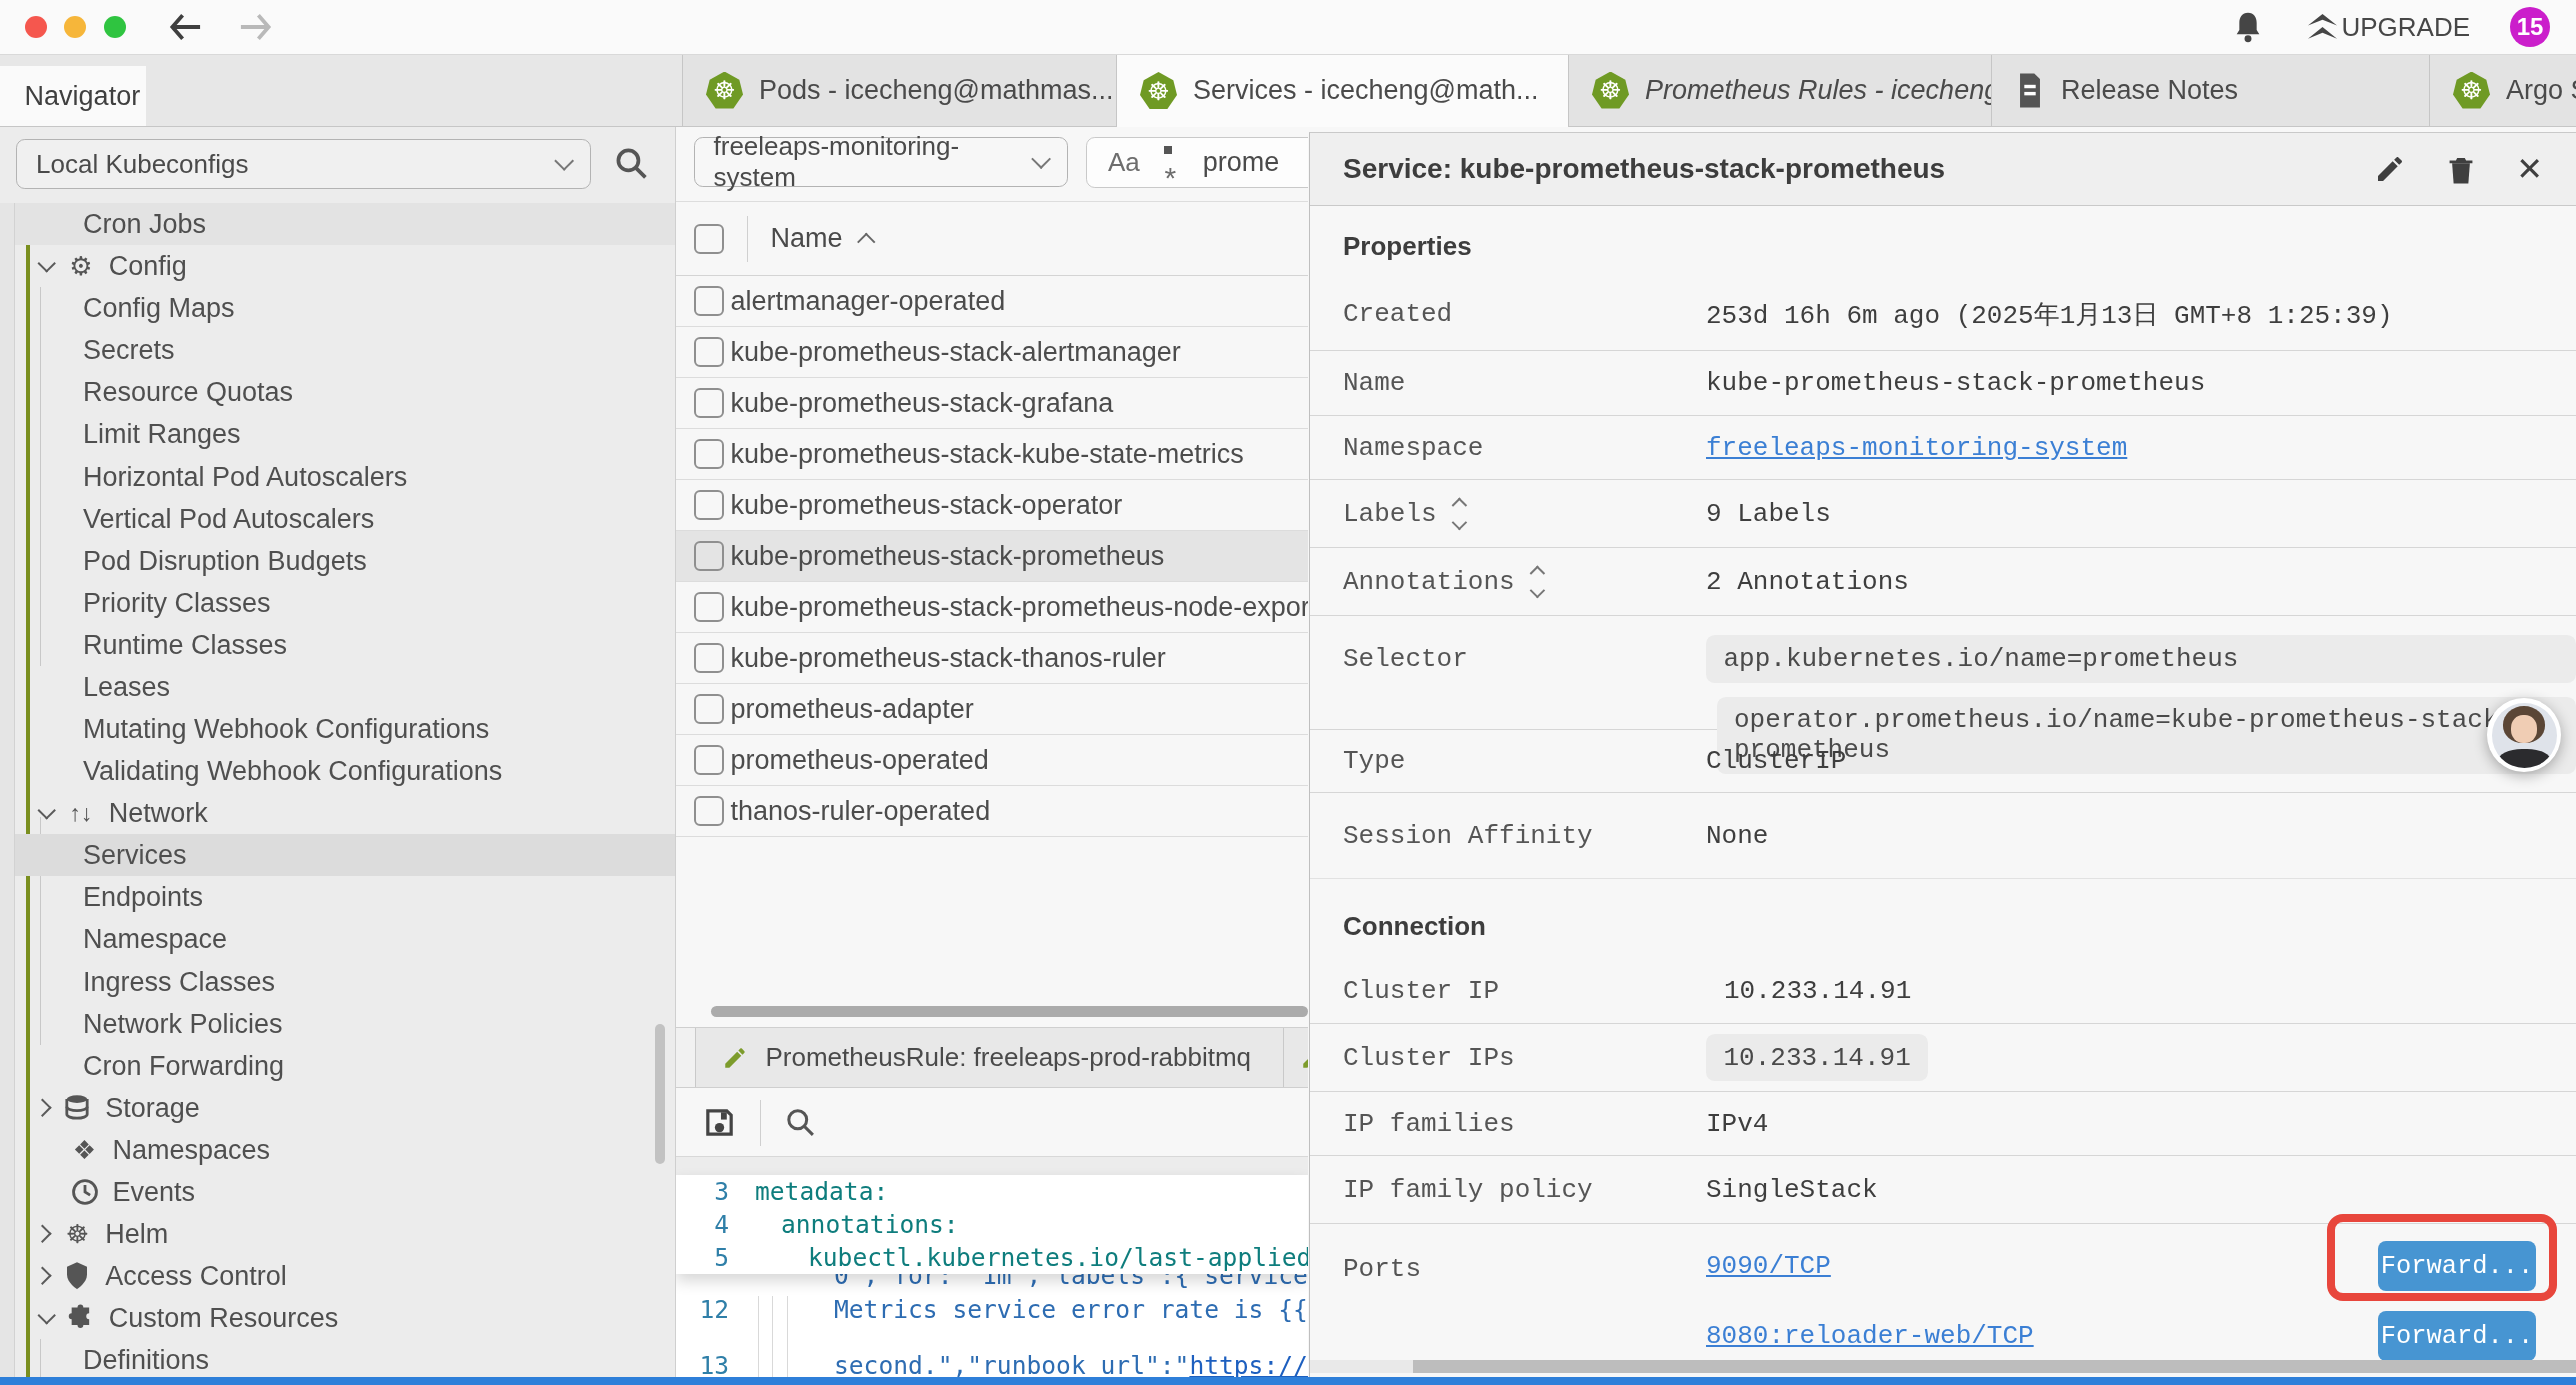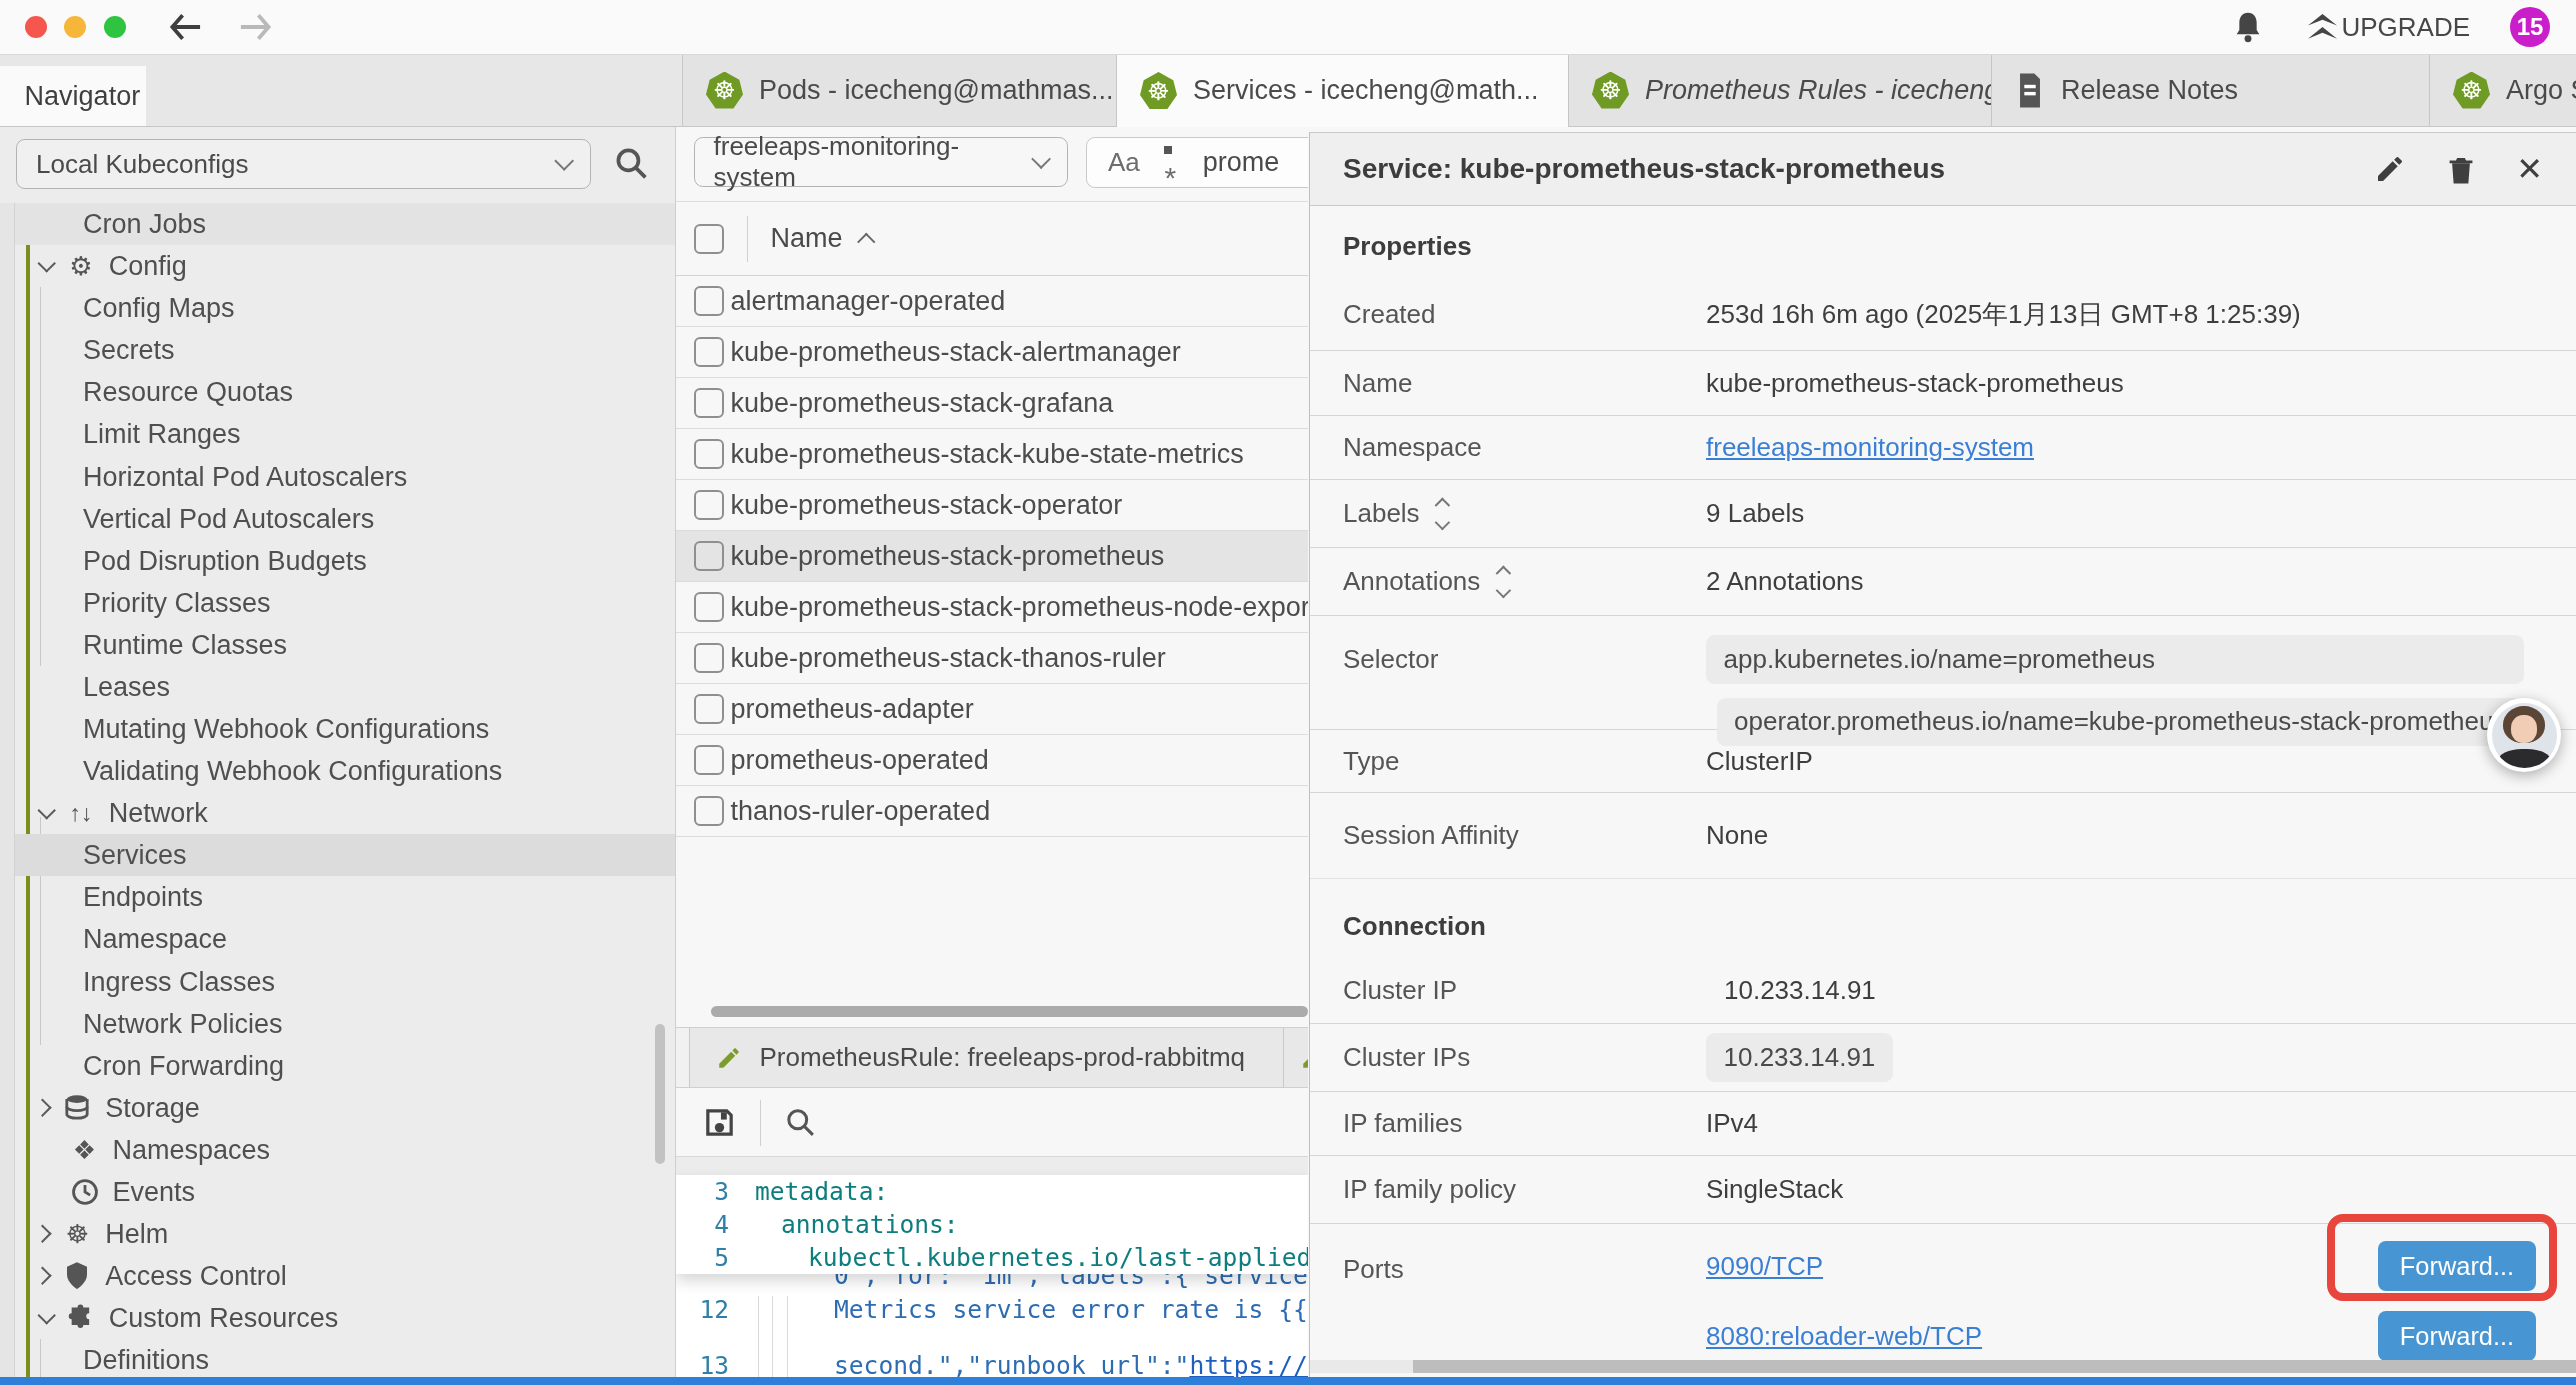--- a/index.html
+++ b/index.html
@@ -72,21 +72,21 @@
   .sliver{height:19px;overflow:hidden;}
   .sliver .codeline{margin-top:-15px;}
   .cguides{position:absolute;left:0;top:121px;bottom:0;z-index:1;}
   .cguide{position:absolute;top:0;bottom:0;width:0.9px;background:#d9d9d9;}
   
   .detail{position:absolute;left:1309px;top:132px;right:0;bottom:0;background:#f7f7f7;border-left:0.9px solid #bfbfbf;border-top:0.9px solid #c9c9c9;z-index:10;overflow:hidden;}
   .dheader{height:73px;background:#efefef;border-bottom:0.9px solid #c9c9c9;display:flex;align-items:center;padding:0 33px;box-sizing:border-box;}
   .dtitle{font-size:28px;font-weight:bold;color:#3d3d3d;}
   .dicons{margin-left:auto;display:flex;align-items:center;gap:40px;}
   .xclose{font-size:32px;color:#3f3f3f;}
-  .drow{display:flex;align-items:center;border-bottom:0.9px solid #d6d6d6;padding-left:33px;box-sizing:border-box;}
+  .drow{display:flex;align-items:center;border-bottom:0.9px solid #d6d6d6;padding-left:33px;box-sizing:border-box;font-family:Liberation Mono, monospace;}
   .dsection{font-size:26px;font-weight:bold;color:#3d3d3d;display:flex;align-items:flex-end;padding:0 0 16px 33px;box-sizing:border-box;}
   .dlabel{width:363px;flex:none;font-size:26px;color:#555;display:flex;align-items:center;gap:14px;}
   .dvalue{font-size:26px;color:#3e3e3e;}
   .dlink{font-size:26px;color:#3b7fd4;text-decoration:underline;}
   .badge2{display:inline-block;background:#ebebeb;border-radius:8.8px;padding:8.8px 17.5px;font-size:26px;color:#4a4a4a;}
   .updn{display:inline-flex;flex-direction:column;gap:6.1px;margin-left:3.5px;}
   .updn i{display:block;width:8.8px;height:8.8px;border-right:2.2px solid #777;border-bottom:2.2px solid #777;}
   .updn .u{transform:rotate(-135deg);}
   .updn .d{transform:rotate(45deg);}
   .portline{display:flex;align-items:center;height:70px;position:relative;width:100%;}
@@ -381,21 +381,21 @@
           <span>prometheus-operated</span>
         </div>
       <div class="lrow">
           <span class="cbox"></span>
           <span>thanos-ruler-operated</span>
         </div>
     </div>
     <div class="hscroll"></div>
 
     <div class="edtabs">
-      <div class="edtab" style="left:13px;width:648px;">
+      <div class="edtab" style="left:19px;width:648px;">
         <span>
             <svg width="26" height="26" viewBox="0 0 24 24">
               <path d="M3 17.2V21h3.8L17.8 10 14 6.2 3 17.2zM20.7 7.1c.4-.4.4-1 0-1.4l-2.4-2.4c-.4-.4-1-.4-1.4 0l-1.8 1.8 3.8 3.8 1.8-1.8z" fill="#7d9c2c"></path>
             </svg>
           </span>
         <span>PrometheusRule: freeleaps-prod-rabbitmq</span>
       </div>
       <div class="edtab" style="left:607px;right:-10.5px;padding-left:16px;">
         <span>
             <svg width="26" height="26" viewBox="0 0 24 24">

